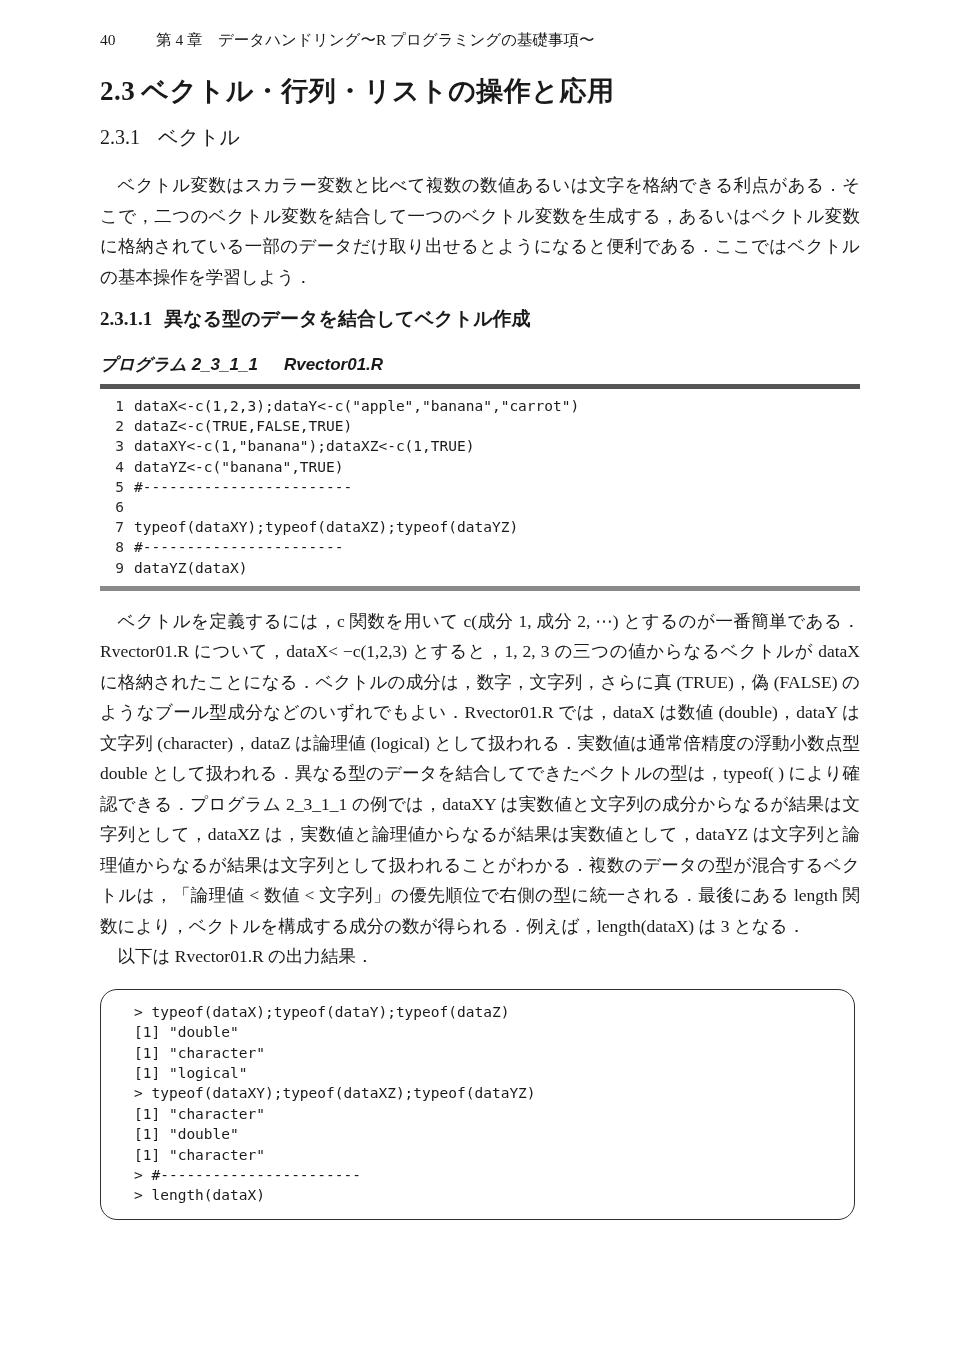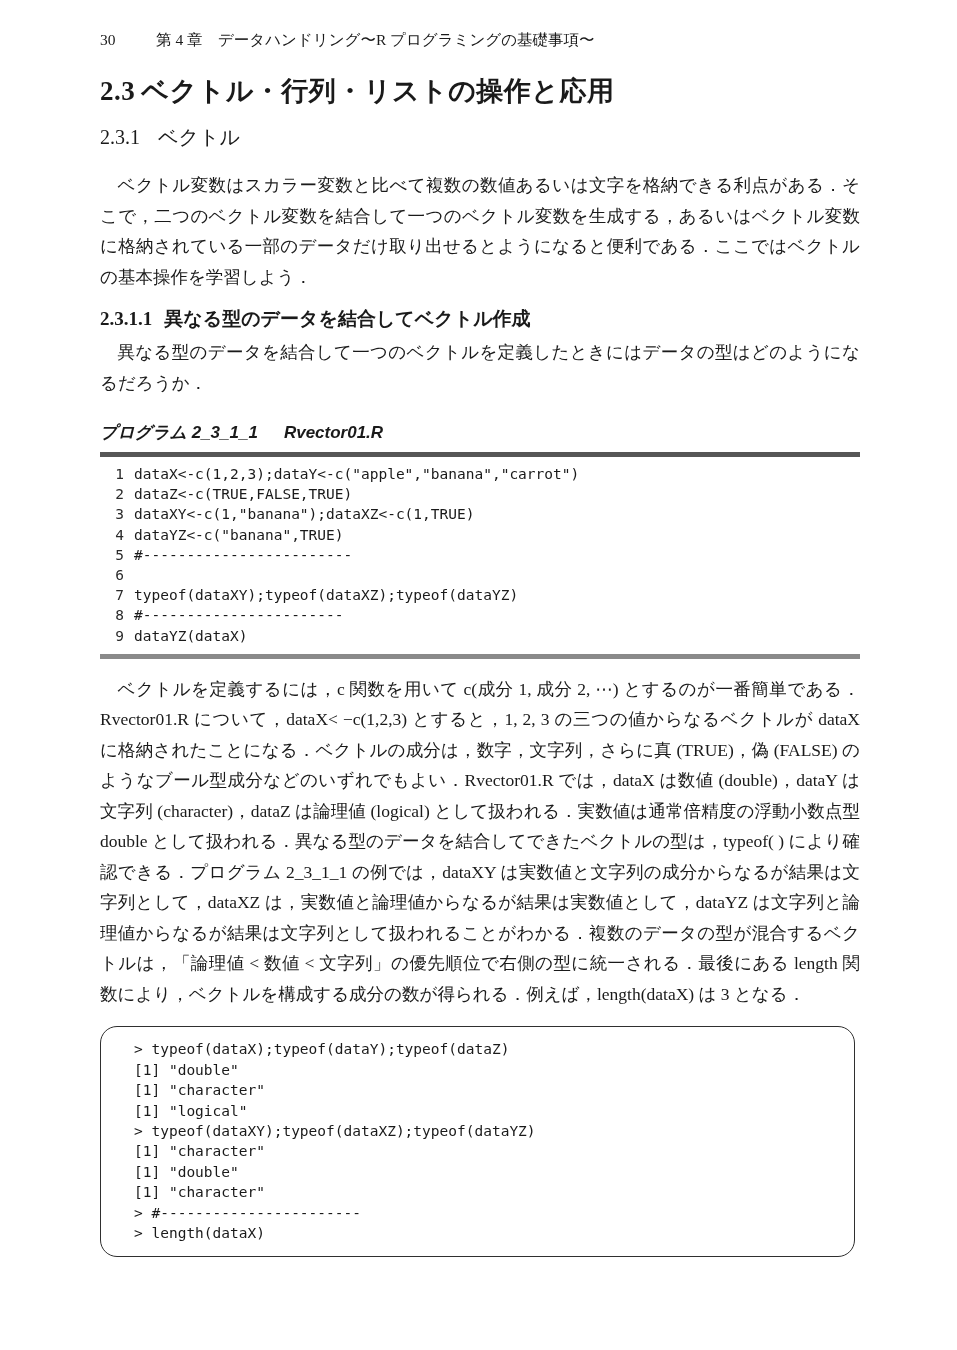--- a/index.html
+++ b/index.html
@@ -112,39 +112,38 @@
     line-height: 20.4px;
     white-space: pre;
   }
 </style>
 </head>
 <body>
 
 <div class="page">
 
   <div class="running-head">
-    <span class="pagenum">30</span>
+    <span class="pagenum">40</span>
     <span>第 4 章　データハンドリング〜R プログラミングの基礎事項〜</span>
   </div>
 
   <h1 class="sec-heading">
     <span class="num">2.3</span><span>ベクトル・行列・リストの操作と応用</span>
   </h1>
 
   <h2 class="subsec-heading">
     <span class="num">2.3.1</span><span>ベクトル</span>
   </h2>
 
   <p class="body-par">ベクトル変数はスカラー変数と比べて複数の数値あるいは文字を格納できる利点がある．そこで，二つのベクトル変数を結合して一つのベクトル変数を生成する，あるいはベクトル変数に格納されている一部のデータだけ取り出せるとようになると便利である．ここではベクトルの基本操作を学習しよう．</p>
 
   <h3 class="subsubsec-heading">
     <span class="num">2.3.1.1</span><span>異なる型のデータを結合してベクトル作成</span>
   </h3>
 
-  <p class="body-par tight">異なる型のデータを結合して一つのベクトルを定義したときにはデータの型はどのようになるだろうか．</p>
 
   <div class="program-head">
     <span>プログラム 2_3_1_1</span><span class="fname">Rvector01.R</span>
   </div>
 
   <div class="listing">
     <div class="rule-top"></div>
     <div class="code-lines">
       <div class="code-line"><span class="lineno">1</span><span>dataX&lt;-c(1,2,3);dataY&lt;-c("apple","banana","carrot")</span></div>
       <div class="code-line"><span class="lineno">2</span><span>dataZ&lt;-c(TRUE,FALSE,TRUE)</span></div>
@@ -154,20 +153,21 @@
       <div class="code-line"><span class="lineno">6</span></div>
       <div class="code-line"><span class="lineno">7</span><span>typeof(dataXY);typeof(dataXZ);typeof(dataYZ)</span></div>
       <div class="code-line"><span class="lineno">8</span><span>#-----------------------</span></div>
       <div class="code-line"><span class="lineno">9</span><span>dataYZ(dataX)</span></div>
     </div>
     <div class="rule-bottom"></div>
   </div>
 
   <p class="body-par" style="margin-top:15px">ベクトルを定義するには，c 関数を用いて c(成分 1, 成分 2, ⋯) とするのが一番簡単である．Rvector01.R について，dataX&lt; −c(1,2,3) とすると，1, 2, 3 の三つの値からなるベクトルが dataX に格納されたことになる．ベクトルの成分は，数字，文字列，さらに真 (TRUE)，偽 (FALSE) のようなブール型成分などのいずれでもよい．Rvector01.R では，dataX は数値 (double)，dataY は文字列 (character)，dataZ は論理値 (logical) として扱われる．実数値は通常倍精度の浮動小数点型 double として扱われる．異なる型のデータを結合してできたベクトルの型は，typeof( ) により確認できる．プログラム 2_3_1_1 の例では，dataXY は実数値と文字列の成分からなるが結果は文字列として，dataXZ は，実数値と論理値からなるが結果は実数値として，dataYZ は文字列と論理値からなるが結果は文字列として扱われることがわかる．複数のデータの型が混合するベクトルは，「論理値 &lt; 数値 &lt; 文字列」の優先順位で右側の型に統一される．最後にある length 関数により，ベクトルを構成する成分の数が得られる．例えば，length(dataX) は 3 となる．</p>
 
+  <p class="body-par" style="margin-top:0">以下は Rvector01.R の出力結果．</p>
 
   <div class="output-box">
     <div class="out-line">&gt; typeof(dataX);typeof(dataY);typeof(dataZ)</div>
     <div class="out-line">[1] "double"</div>
     <div class="out-line">[1] "character"</div>
     <div class="out-line">[1] "logical"</div>
     <div class="out-line">&gt; typeof(dataXY);typeof(dataXZ);typeof(dataYZ)</div>
     <div class="out-line">[1] "character"</div>
     <div class="out-line">[1] "double"</div>
     <div class="out-line">[1] "character"</div>

